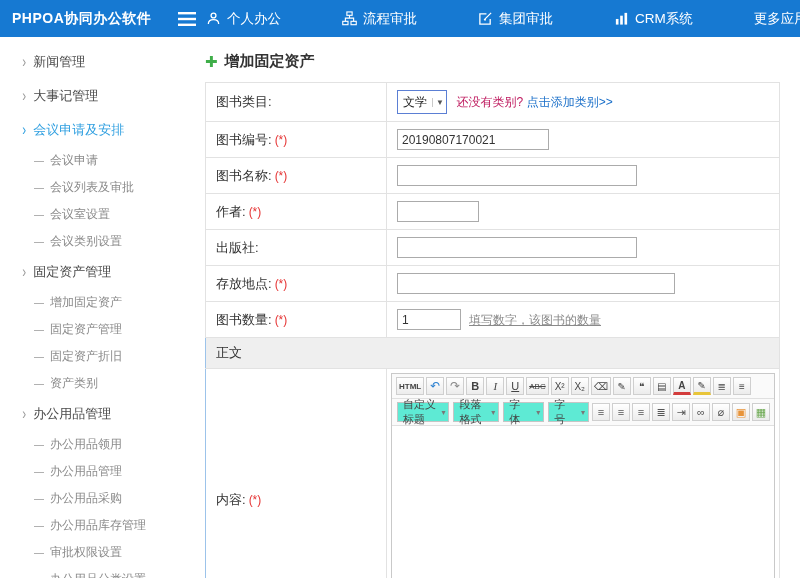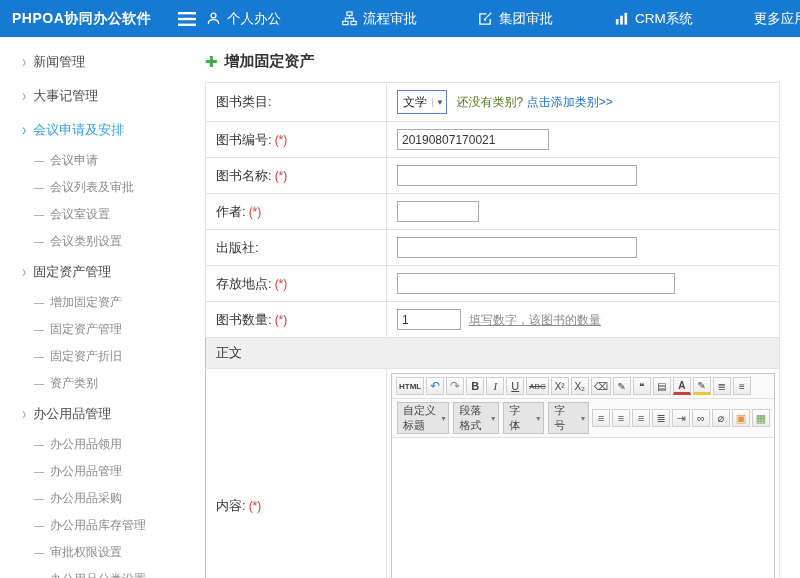--- a/index.html
+++ b/index.html
@@ -34,21 +34,21 @@
   table.form-table { border-collapse:collapse; margin-left:26px; width:575px; table-layout:fixed; }
   table.form-table td { border:1px solid #e2e2e2; font-size:13px; color:#333; padding:7px 10px; vertical-align:middle; }
   td.lbl { width:181px; }
   .req { color:#e53333; margin-left:3px; font-size:12px; }
   input.txt-input { height:21px; border:1px solid #ababab; font-size:12px; padding:2px 4px; color:#333;
     font-family:"Liberation Sans", sans-serif; }
   .w150 { width:152px; } .w240 { width:240px; } .w82 { width:82px; } .w278 { width:278px; } .w64 { width:64px; }
   .select-box { display:inline-flex; align-items:center; border:1px solid #5b7fd4; background:#fff;
     height:24px; padding:0 2px 0 5px; font-size:12px; color:#222; cursor:pointer; }
   .select-box .arr { font-size:8px; color:#555; margin-left:5px; border-left:1px solid #c9c9c9; padding-left:3px; }
-  .cat-hint { font-size:12px; color:#4d7c0f; margin-left:6px; }
+  .cat-hint { font-size:12px; color:#be185d; margin-left:6px; }
   .cat-link { font-size:12px; color:#1a6fc9; cursor:pointer; text-decoration:none; }
   .qty-hint { font-size:12px; color:#8a8a8a; margin-left:8px;text-decoration:underline; }
   tr.section td { background:#efefef; padding:6px 10px; color:#333; }
   tr.content-row td:first-child, tr.section td { border-left-color:#9cc3ea; }
   tr.content-row td.editor-cell { padding:4px; vertical-align:top; }
 
   
   .editor { border:1px solid #c9c9c9; background:#fff; }
   .tb-row { display:flex; align-items:center; flex-wrap:nowrap; background:#fafafa; border-bottom:1px solid #e0e0e0; padding:2px 3px; }
   .tb-btn { display:inline-flex; align-items:center; justify-content:center; min-width:18px; height:18px;
@@ -59,22 +59,22 @@
   .tb-row1 .tb-btn:nth-child(3) { font-size:12px; color:#888; }
   .tb-row1 .tb-btn:nth-child(4) { font-weight:bold; font-size:11px; }
   .tb-row1 .tb-btn:nth-child(5) { font-style:italic; font-family:"Liberation Serif", serif; font-size:11px; }
   .tb-row1 .tb-btn:nth-child(6) { text-decoration:underline; font-size:11px; }
   .tb-row1 .tb-btn:nth-child(7) { text-decoration:line-through; font-size:8px; }
   .tb-row1 .tb-btn:nth-child(14) { border-bottom:3px solid #d33c3c; font-weight:bold; }
   .tb-row1 .tb-btn:nth-child(15) { border-bottom:3px solid #e8c53a; }
   .tb-row2 .tb-btn { color:#555; font-size:11px; }
   .tb-row2 .tb-btn:nth-last-child(2) { color:#e8943a; }
   .tb-row2 .tb-btn:nth-last-child(1) { color:#6aa84f; }
-  .tb-select { display:inline-flex; align-items:center; justify-content:space-between; height:32px;
-    border:1px solid #c5c5c5; background:#e5e5e5; font-size:11px; color:#444; margin:1px 2px; padding:0 3px 0 5px; cursor:pointer; }
+  .tb-select { display:inline-flex; align-items:center; justify-content:space-between; height:20px;
+    border:1px solid #c5c5c5; background:#5eead4; font-size:11px; color:#444; margin:1px 2px; padding:0 3px 0 5px; cursor:pointer; }
   .tb-select .arr { font-size:8px; color:#777; margin-left:5px; }
   .ts-w1{ width:76px; } .ts-w2{ width:66px; } .ts-w3{ width:58px; } .ts-w4{ width:58px; }
   .editor-body { height:200px; background:#fff; cursor:text; }
 </style>
 </head>
 <body>
 
 <div class="topbar">
   <div class="logo">PHPOA协同办公软件</div>
   <div class="hamburger">

